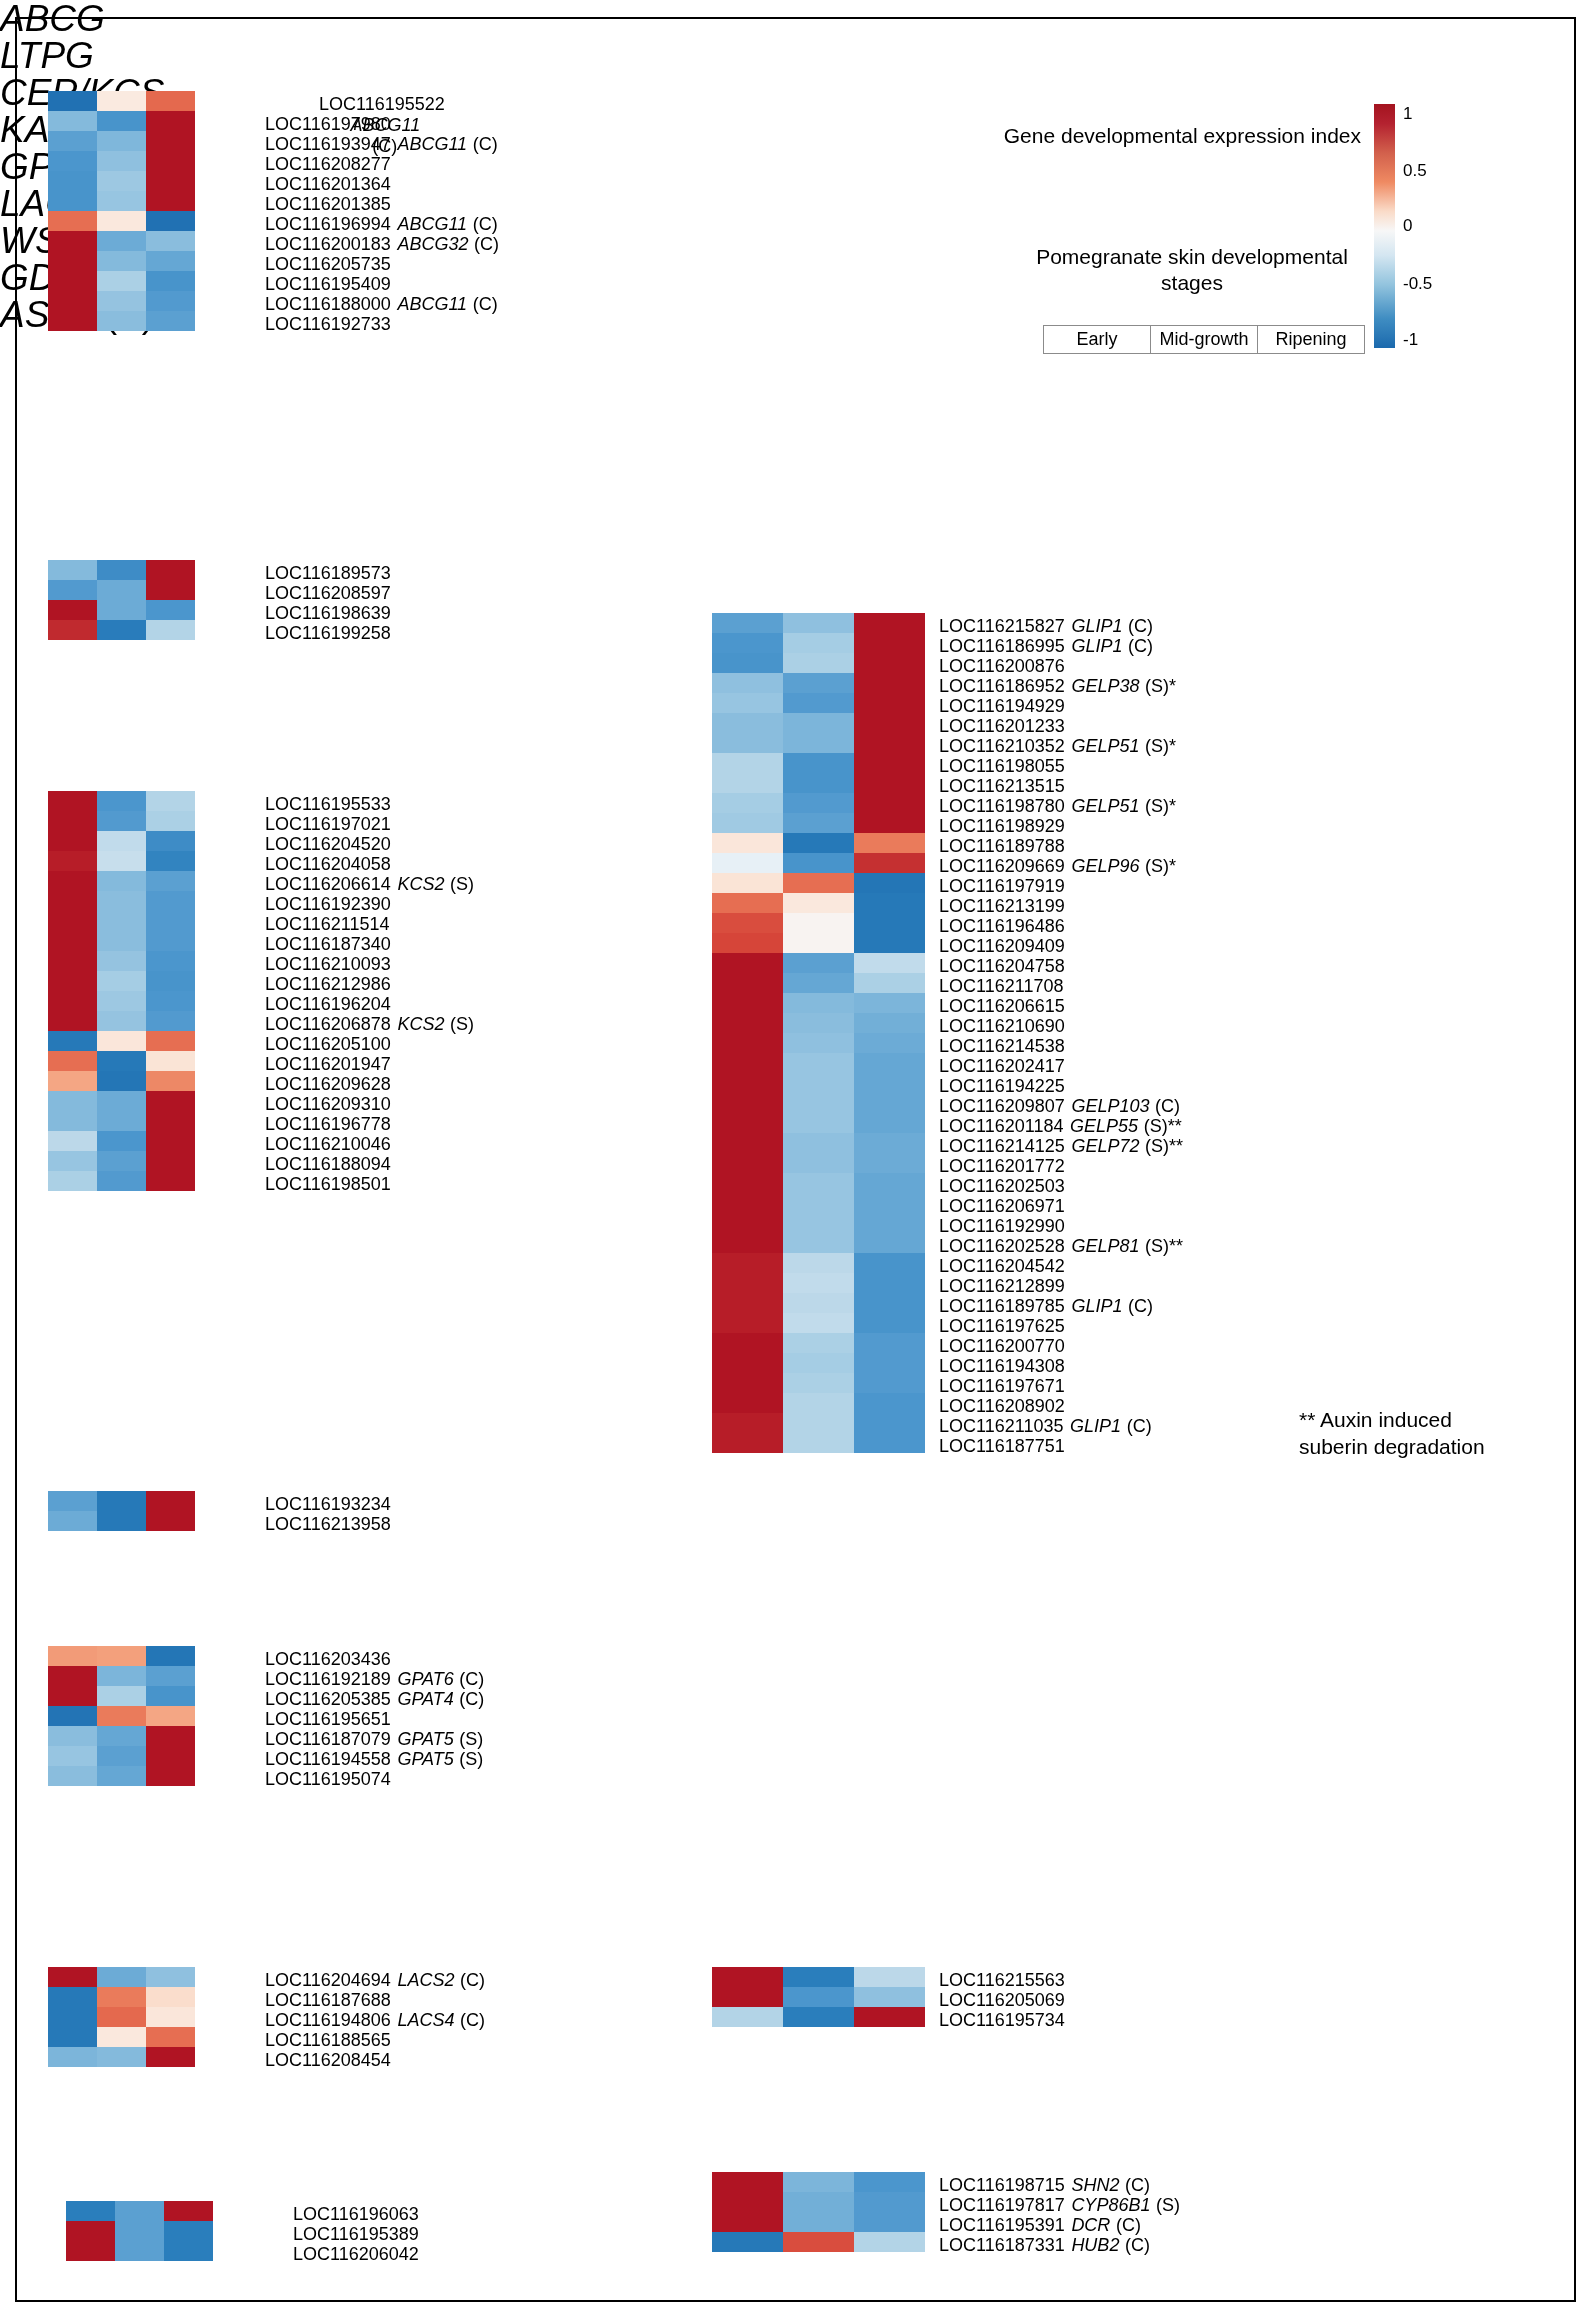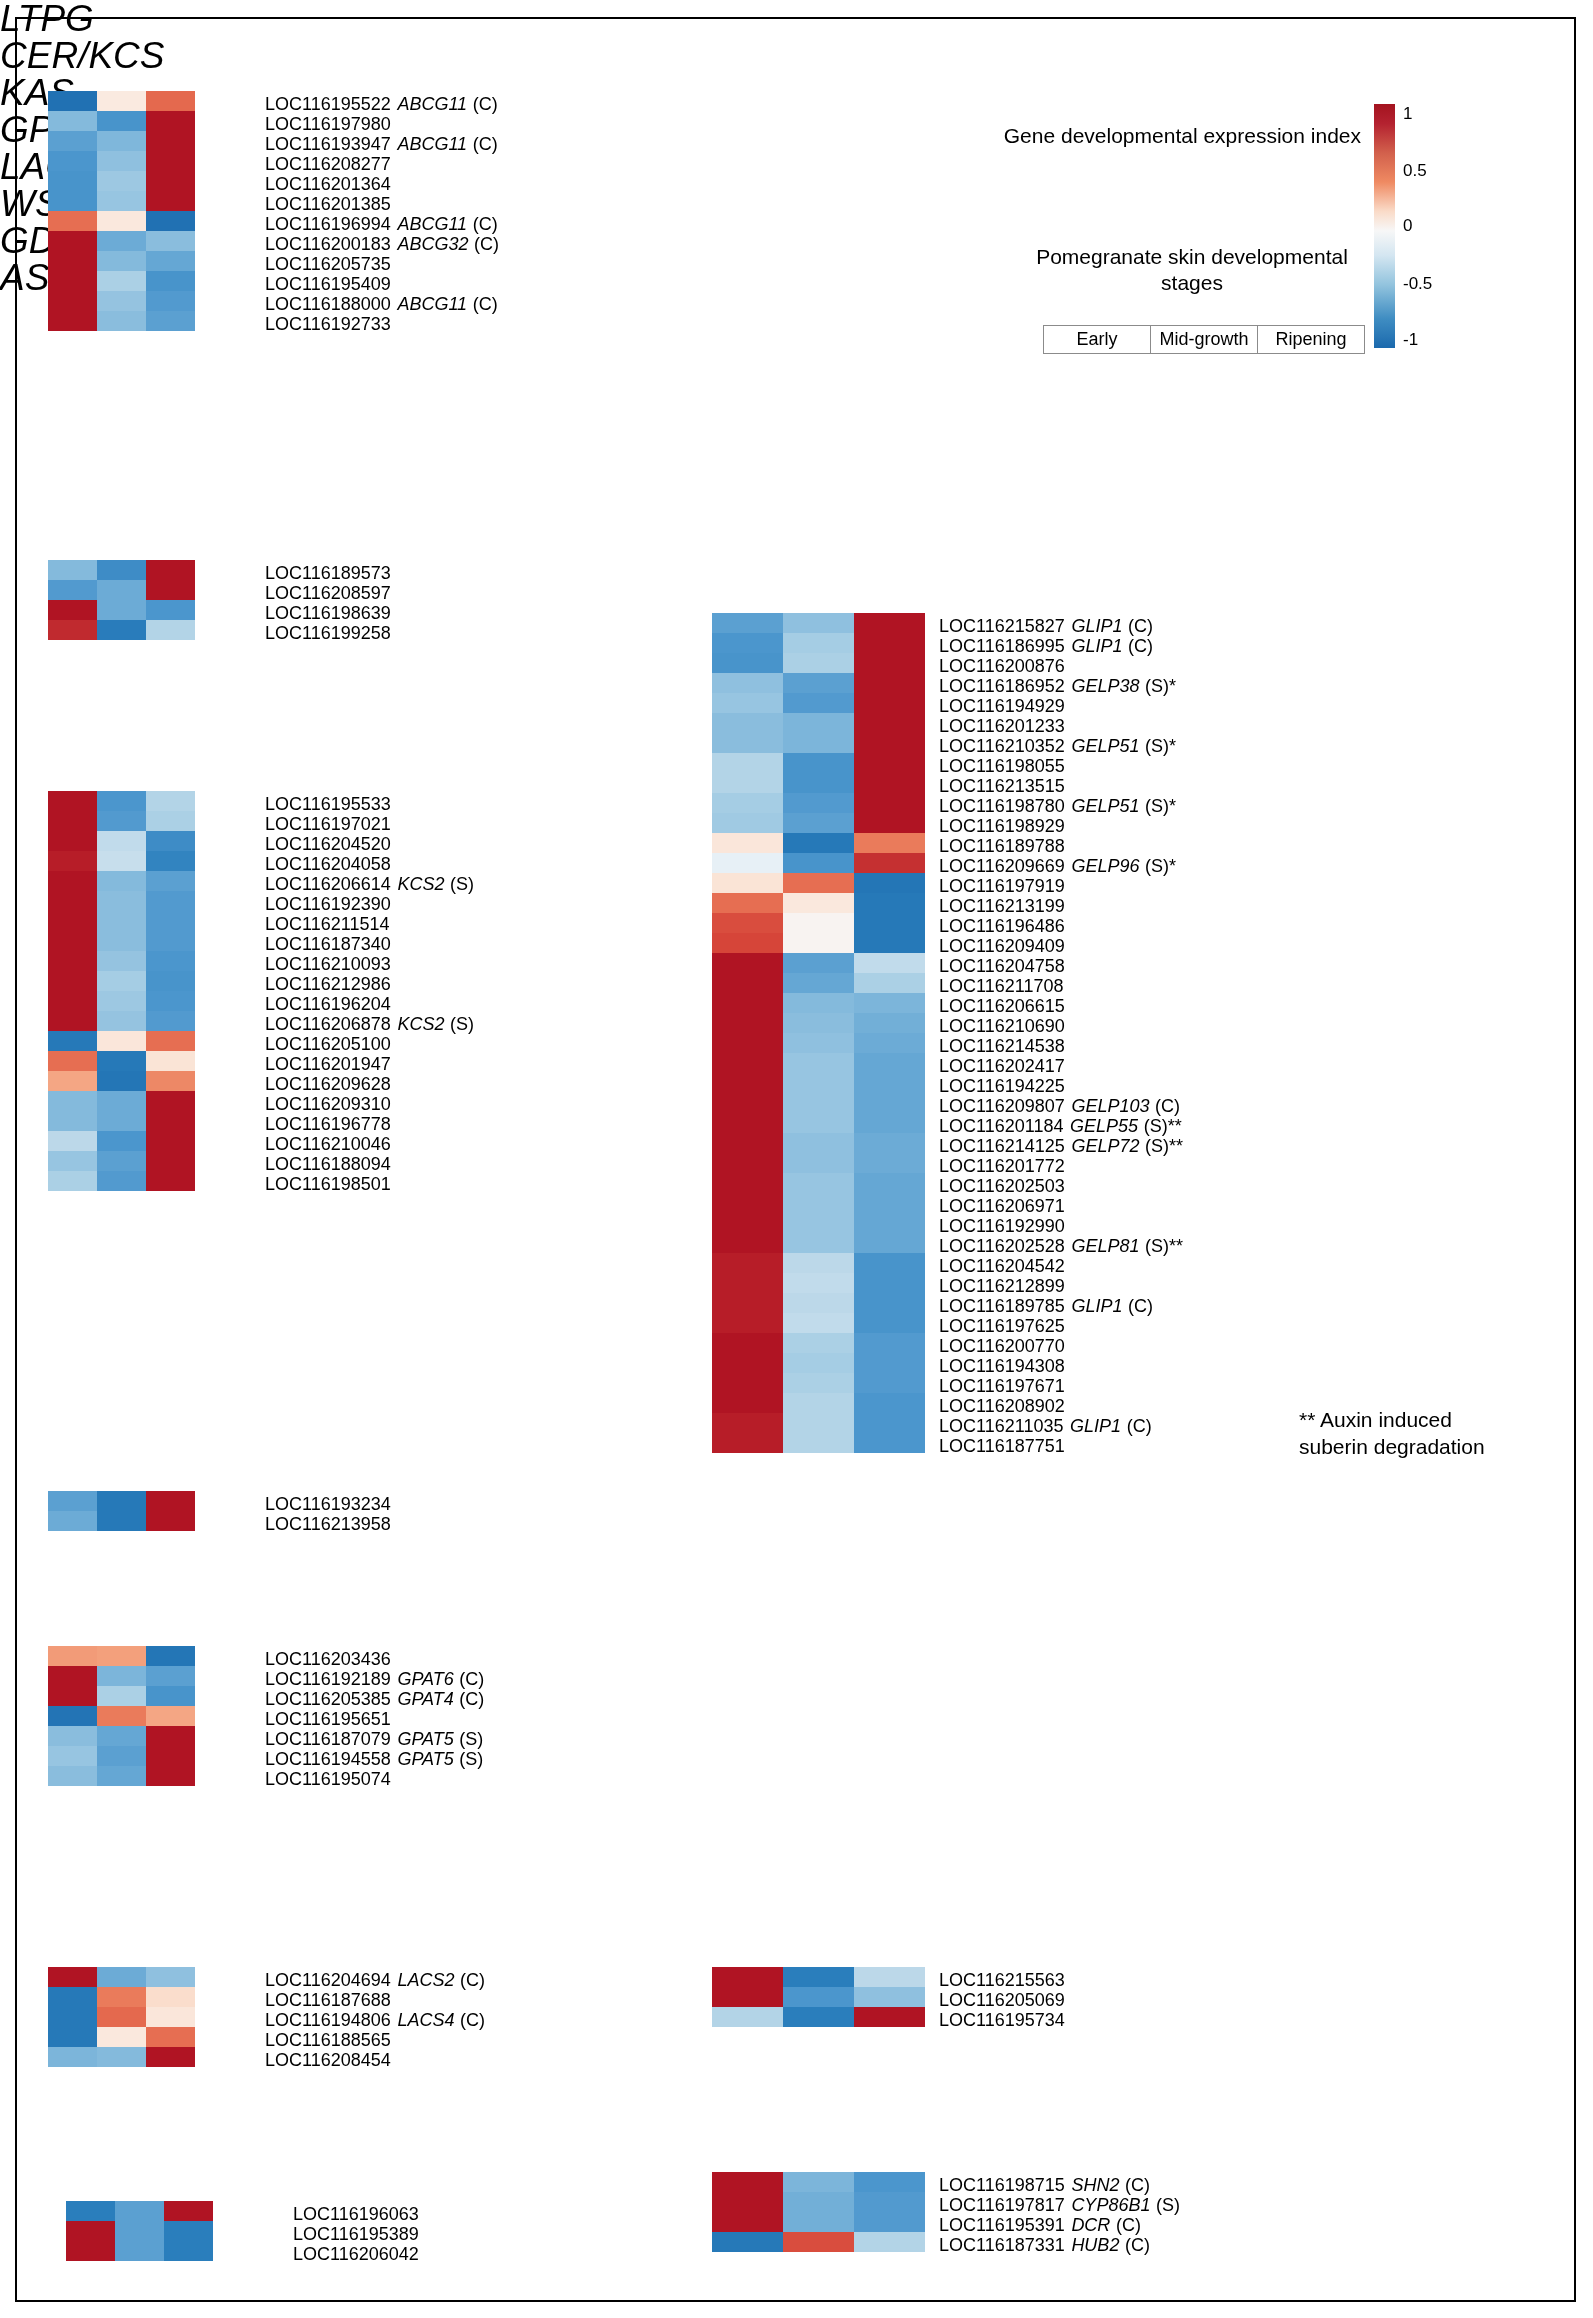--- a/index.html
+++ b/index.html
@@ -117,20 +117,21 @@
     <div class="cbtick" style="top:95px;">0.5</div>
     <div class="cbtick" style="top:150px;">0</div>
     <div class="cbtick" style="top:208px;">-0.5</div>
     <div class="cbtick" style="top:264px;">-1</div>
   </div>
 
   <div class="footnote" style="left:1299px;top:1406px;width:285px;">** Auxin induced
 suberin degradation</div>
 
   <div id="panels">
+      <div class="panel-title" style="left: 69px; top: 29.5px;">ABCG</div>
       <div class="hm" style="left: 48px; top: 91px;">
         <div class="hm-row" style="height: 20px;">
           <div class="cell" style="width: 49px; height: 20px; background: rgb(33, 113, 179);"></div>
           <div class="cell" style="width: 49px; height: 20px; background: rgb(250, 234, 224);"></div>
           <div class="cell" style="width: 49px; height: 20px; background: rgb(228, 105, 78);"></div>
         </div>
         <div class="hm-row" style="height: 20px;">
           <div class="cell" style="width: 49px; height: 20px; background: rgb(132, 186, 220);"></div>
           <div class="cell" style="width: 49px; height: 20px; background: rgb(72, 148, 203);"></div>
           <div class="cell" style="width: 49px; height: 20px; background: rgb(176, 20, 35);"></div>
@@ -180,21 +181,21 @@
           <div class="cell" style="width: 49px; height: 20px; background: rgb(149, 195, 224);"></div>
           <div class="cell" style="width: 49px; height: 20px; background: rgb(82, 154, 207);"></div>
         </div>
         <div class="hm-row" style="height: 20px;">
           <div class="cell" style="width: 49px; height: 20px; background: rgb(176, 20, 35);"></div>
           <div class="cell" style="width: 49px; height: 20px; background: rgb(138, 189, 221);"></div>
           <div class="cell" style="width: 49px; height: 20px; background: rgb(91, 160, 209);"></div>
         </div>
       </div>
       <div class="labels" style="left: 265px; top: 94px;">
-        <div class="lab" style="height: 20px;">
+        <div class="lab" style="height: 20px; flex-direction: column;">
           <span>LOC116195522</span>
           <i>ABCG11</i>
           <span class="suf">(C)</span>
         </div>
         <div class="lab" style="height: 20px;">
           <span>LOC116197980</span>
         </div>
         <div class="lab" style="height: 20px;">
           <span>LOC116193947</span>
           <i>ABCG11</i>

